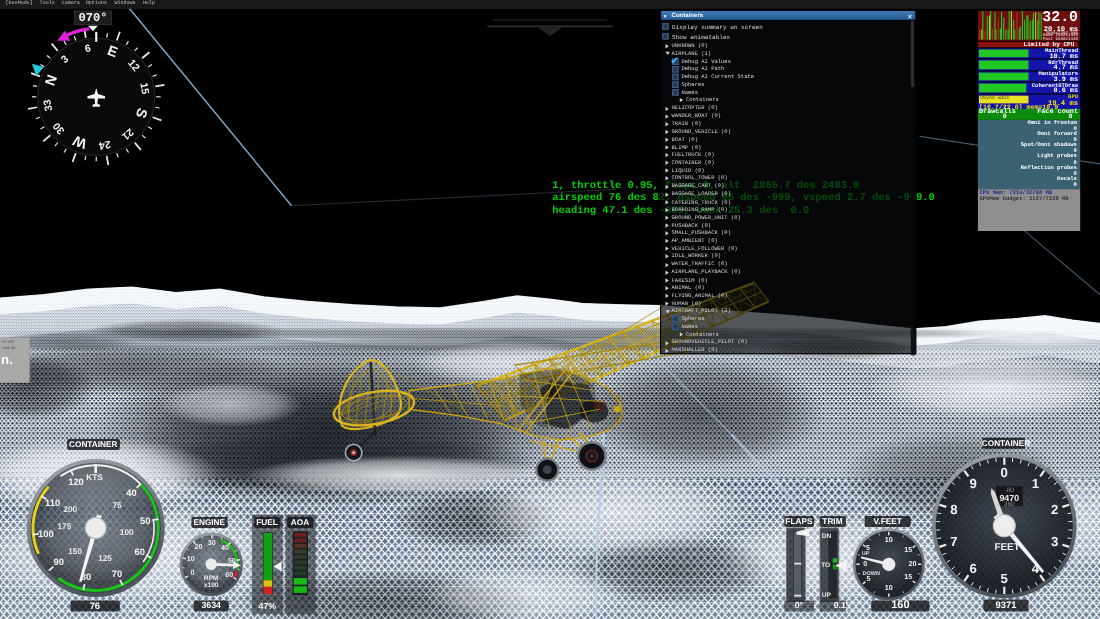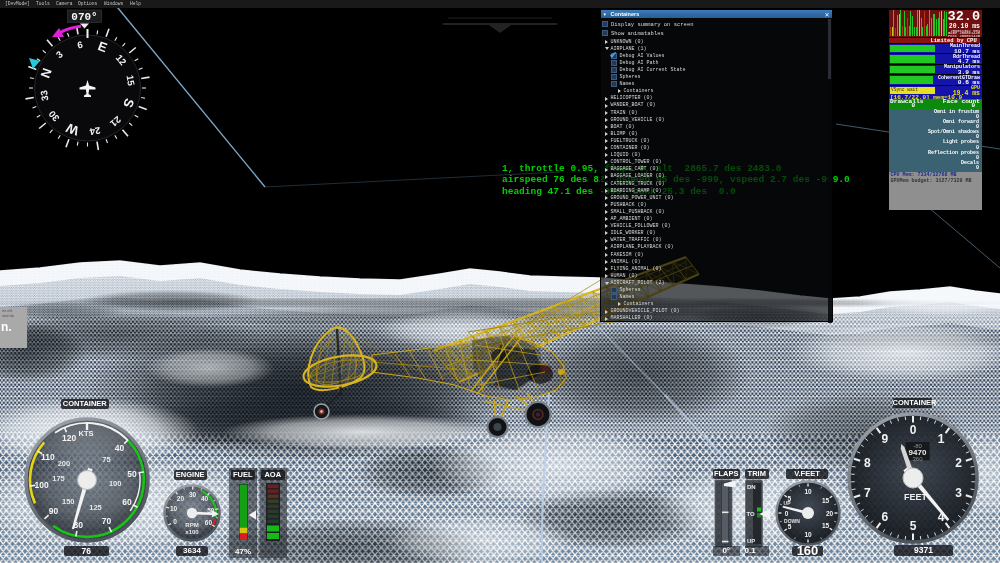--- a/index.html
+++ b/index.html
@@ -930,20 +930,20 @@
 <div style="position:absolute;left:61px;top:399px;width:47.5px;height:9.5px;background:rgba(16,18,22,0.8);border-radius:2px;color:#fff;font-size:7.5px;line-height:9.5px;text-align:center;font-weight:bold;">CONTAINER</div>
 <div style="position:absolute;left:64px;top:545.5px;width:44.5px;height:10px;background:rgba(16,18,22,0.8);border-radius:2px;color:#fff;font-size:8.5px;line-height:10px;text-align:center;font-weight:bold;">76</div>
 <div style="position:absolute;left:174px;top:469.5px;width:32.5px;height:10px;background:rgba(16,18,22,0.8);border-radius:2px;color:#fff;font-size:7.5px;line-height:10px;text-align:center;font-weight:bold;">ENGINE</div>
 <div style="position:absolute;left:176px;top:545.5px;width:32px;height:10.5px;background:rgba(16,18,22,0.8);border-radius:2px;color:#fff;font-size:8px;line-height:10.5px;text-align:center;font-weight:bold;">3634</div>
 <div style="position:absolute;left:231px;top:469.5px;width:23.5px;height:10px;background:rgba(16,18,22,0.75);border-radius:2px;color:#fff;font-size:7.5px;line-height:10px;text-align:center;font-weight:bold;">FUEL</div>
 <div style="position:absolute;left:260.5px;top:469.5px;width:24.5px;height:10px;background:rgba(16,18,22,0.75);border-radius:2px;color:#fff;font-size:7.5px;line-height:10px;text-align:center;font-weight:bold;">AOA</div>
 <div style="position:absolute;left:231px;top:546.5px;width:24px;height:10px;background:none;border-radius:0px;color:#fff;font-size:8px;line-height:10px;text-align:center;font-weight:bold;">47%</div>
 <div style="position:absolute;left:712.5px;top:469px;width:27.5px;height:9.5px;background:rgba(16,18,22,0.8);border-radius:2px;color:#fff;font-size:7.5px;line-height:9.5px;text-align:center;font-weight:bold;">FLAPS</div>
 <div style="position:absolute;left:744.5px;top:469px;width:24.5px;height:9.5px;background:rgba(16,18,22,0.8);border-radius:2px;color:#fff;font-size:7.5px;line-height:9.5px;text-align:center;font-weight:bold;">TRIM</div>
 <div style="position:absolute;left:712.5px;top:545.5px;width:27.5px;height:10px;background:rgba(16,18,22,0.55);border-radius:0px;color:#fff;font-size:8px;line-height:10px;text-align:center;font-weight:bold;">0°</div>
-<div style="position:absolute;left:744.5px;top:545.5px;width:24.5px;height:10px;background:rgba(16,18,22,0.55);border-radius:0px;color:#fff;font-size:8px;line-height:10px;text-align:left;font-weight:bold;">0.1</div>
+<div style="position:absolute;left:744.5px;top:545.5px;width:24.5px;height:10px;background:rgba(16,18,22,0.55);border-radius:0px;color:#fff;font-size:8px;line-height:10px;text-align:right;font-weight:bold;">0.1</div>
 <div style="position:absolute;left:786px;top:468.5px;width:42px;height:10px;background:rgba(16,18,22,0.8);border-radius:2px;color:#fff;font-size:7.5px;line-height:10px;text-align:center;font-weight:bold;">V.FEET</div>
-<div style="position:absolute;left:792px;top:545.5px;width:31px;height:10.5px;background:rgba(16,18,22,0.8);border-radius:2px;color:#fff;font-size:13px;line-height:10.5px;text-align:center;font-weight:bold;">160</div>
+<div style="position:absolute;left:792px;top:545.5px;width:53px;height:10.5px;background:rgba(16,18,22,0.8);border-radius:2px;color:#fff;font-size:10px;line-height:10.5px;text-align:center;font-weight:bold;">160</div>
 <div style="position:absolute;left:892.5px;top:398px;width:39.5px;height:9.5px;background:rgba(16,18,22,0.8);border-radius:2px;color:#fff;font-size:7.5px;line-height:9.5px;text-align:center;font-weight:bold;">CONTAINER</div>
-<div style="position:absolute;left:894px;top:545px;width:59px;height:11px;background:rgba(16,18,22,0.8);border-radius:2px;color:#fff;font-size:8.5px;line-height:11px;text-align:center;font-weight:bold;">9371</div>
+<div style="position:absolute;left:894px;top:545px;width:41px;height:11px;background:rgba(16,18,22,0.8);border-radius:2px;color:#fff;font-size:8.5px;line-height:11px;text-align:center;font-weight:bold;">9371</div>
 <div class="abs" style="left:0;top:307px;width:27px;height:41px;background:#a9a9a9;">
 <div style="position:absolute;left:1px;top:13px;color:#fff;font-weight:bold;font-size:12px;">n.</div>
 <div style="position:absolute;left:2px;top:2px;color:#555;font-size:4px;line-height:4.5px;">im elit<br>sed do</div>
 </div>
 </body></html>

